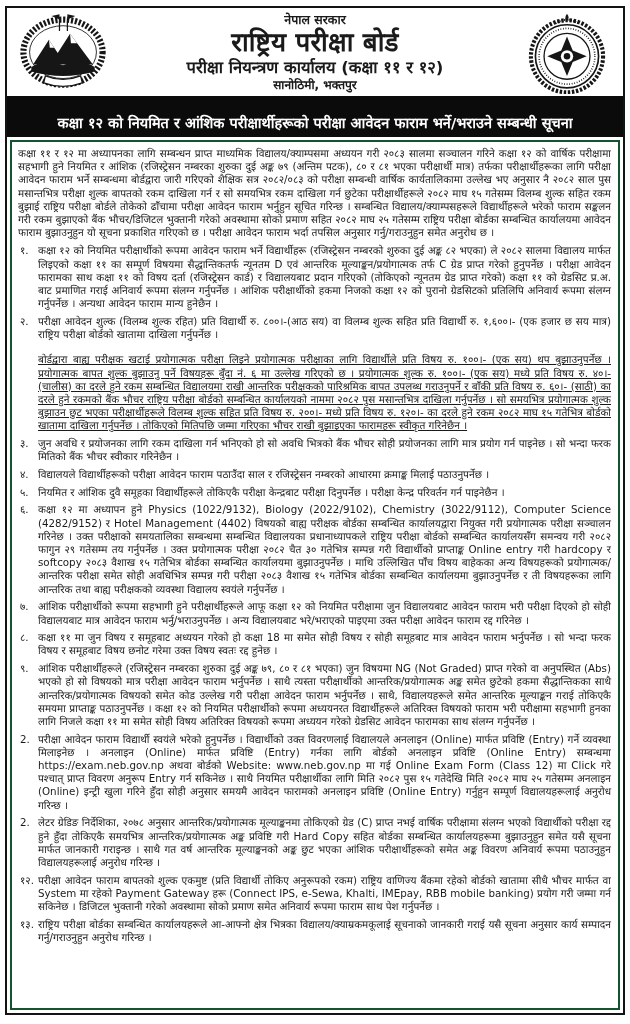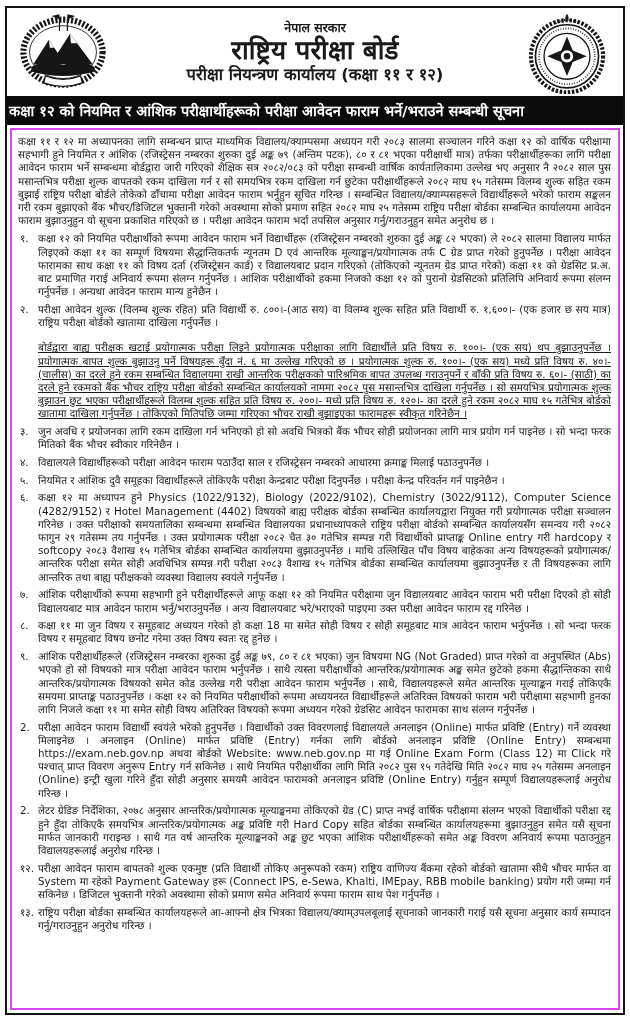--- a/index.html
+++ b/index.html
@@ -13,23 +13,23 @@
             padding:4px 10px 2px 10px; min-height:88px; }
   .logo { width:92px; display:flex; justify-content:center; align-items:center; }
   .logo svg { display:block; }
   .head-text { flex:1; text-align:center; line-height:1.12; }
   .gov    { font-size:12.5px; font-weight:bold; }
   .board  { font-size:26px; font-weight:bold; letter-spacing:.2px; margin-top:1px; }
   .office { font-size:16.5px; font-weight:bold; margin-top:1px; }
   .loc    { font-size:12px; font-weight:bold; margin-top:2px; }
   
   .title-bar { background:#0b0b0b; color:#ffffff; font-weight:bold; font-size:14.5px;
-               padding:4px 2px 5px; white-space:nowrap; overflow:hidden; }
+               text-align:center; padding:16px 2px 5px; white-space:nowrap; overflow:hidden; }
   
-  .body-box { flex:1; border:2px solid #d946ef; margin:3px; padding:4px 7px 3px 6px;
+  .body-box { flex:1; border:2px solid #14532d; margin:3px; padding:4px 7px 3px 6px;
               overflow:hidden; font-size:10.3px; line-height:13.2px; text-align:justify; }
   .intro { margin:1px 0 5px 0; }
   ol.items { list-style:none; }
   ol.items li { position:relative; padding-left:20px; margin-bottom:4.5px; }
   ol.items li .num { position:absolute; left:2px; top:0; }
   .itxt.sub { margin-top:12px;text-decoration:underline; }
   .signature { text-align:right; font-weight:bold; font-size:11.5px; padding-right:6px; margin-top:2px; }
 </style>
 </head>
 <body>
@@ -50,20 +50,21 @@
           <path d="M34 30 L40 39 L35 39 Z" fill="#ffffff"></path>
           <path d="M58 23 L66 34 L59 34 Z" fill="#ffffff"></path>
           <path d="M14 61 Q32 50 50 59 Q68 50 86 61 L86 66 Q50 76 14 66 Z" fill="#161616"></path>
           <path d="M30 71 Q50 79 70 71 L72 79 Q50 87 28 79 Z" fill="#ffffff" stroke="#161616" stroke-width="1.5"></path>
         </svg>
       </div>
       <div class="head-text">
         <div class="gov">नेपाल सरकार</div>
         <div class="board">राष्ट्रिय परीक्षा बोर्ड</div>
         <div class="office">परीक्षा नियन्त्रण कार्यालय (कक्षा ११ र १२)</div>
+        <div class="loc">सानोठिमी, भक्तपुर</div>
       </div>
       <div class="logo">
         <svg width="82" height="82" viewBox="0 0 100 100" aria-hidden="true">
           <path d="M36 14 Q50 5 64 14" fill="none" stroke="#161616" stroke-width="2.4" stroke-dasharray="1.2 1.6"></path>
           <path d="M50 2 q4 5 0 9 q-4 -4 0 -9" fill="#161616"></path>
           <circle cx="50" cy="54" r="44" fill="none" stroke="#161616" stroke-width="5" stroke-dasharray="3 2"></circle>
           <circle cx="50" cy="54" r="38.5" fill="none" stroke="#161616" stroke-width="2"></circle>
           <circle cx="50" cy="54" r="34" fill="none" stroke="#161616" stroke-width="2" stroke-dasharray="1 2.1"></circle>
           <circle cx="50" cy="54" r="28" fill="none" stroke="#161616" stroke-width="1.6"></circle>
           <path d="M50 30 L57 47 L74 54 L57 61 L50 78 L43 61 L26 54 L43 47 Z" fill="#161616"></path>
@@ -122,19 +123,19 @@
           <li>
             <span class="num">2.</span>
             <div class="itxt">लेटर ग्रेडिङ निर्देशिका, २०७८ अनुसार आन्तरिक/प्रयोगात्मक मूल्याङ्कनमा तोकिएको ग्रेड (C) प्राप्त नभई वार्षिक परीक्षामा संलग्न भएको विद्यार्थीको परीक्षा रद्द हुने हुँदा तोकिएकै समयभित्र आन्तरिक/प्रयोगात्मक अङ्क प्रविष्टि गरी Hard Copy सहित बोर्डका सम्बन्धित कार्यालयहरूमा बुझाउनुहुन समेत यसै सूचना मार्फत जानकारी गराइन्छ । साथै गत वर्ष आन्तरिक मूल्याङ्कनको अङ्क छुट भएका आंशिक परीक्षार्थीहरूको समेत अङ्क विवरण अनिवार्य रूपमा पठाउनुहुन विद्यालयहरूलाई अनुरोध गरिन्छ ।</div>
           </li>
           <li>
             <span class="num">१२.</span>
             <div class="itxt">परीक्षा आवेदन फाराम बापतको शुल्क एकमुष्ट (प्रति विद्यार्थी तोकिए अनुरूपको रकम) राष्ट्रिय वाणिज्य बैंकमा रहेको बोर्डको खातामा सीधै भौचर मार्फत वा System मा रहेको Payment Gateway हरू (Connect IPS, e-Sewa, Khalti, IMEpay, RBB mobile banking) प्रयोग गरी जम्मा गर्न सकिनेछ । डिजिटल भुक्तानी गरेको अवस्थामा सोको प्रमाण समेत अनिवार्य रूपमा फाराम साथ पेश गर्नुपर्नेछ ।</div>
           </li>
           <li>
             <span class="num">१३.</span>
-            <div class="itxt">राष्ट्रिय परीक्षा बोर्डका सम्बन्धित कार्यालयहरूले आ-आफ्नो क्षेत्र भित्रका विद्यालय/क्याम्उपलबूलाई सूचनाको जानकारी गराई यसै सूचना अनुसार कार्य सम्पादन गर्नु/गराउनुहुन अनुरोध गरिन्छ ।</div>
+            <div class="itxt">राष्ट्रिय परीक्षा बोर्डका सम्बन्धित कार्यालयहरूले आ-आफ्नो क्षेत्र भित्रका विद्यालय/क्याम्रकमकूलाई सूचनाको जानकारी गराई यसै सूचना अनुसार कार्य सम्पादन गर्नु/गराउनुहुन अनुरोध गरिन्छ ।</div>
           </li>
         </ol>
     </div>
 
   </div>
 </div>
 
 </body></html>

